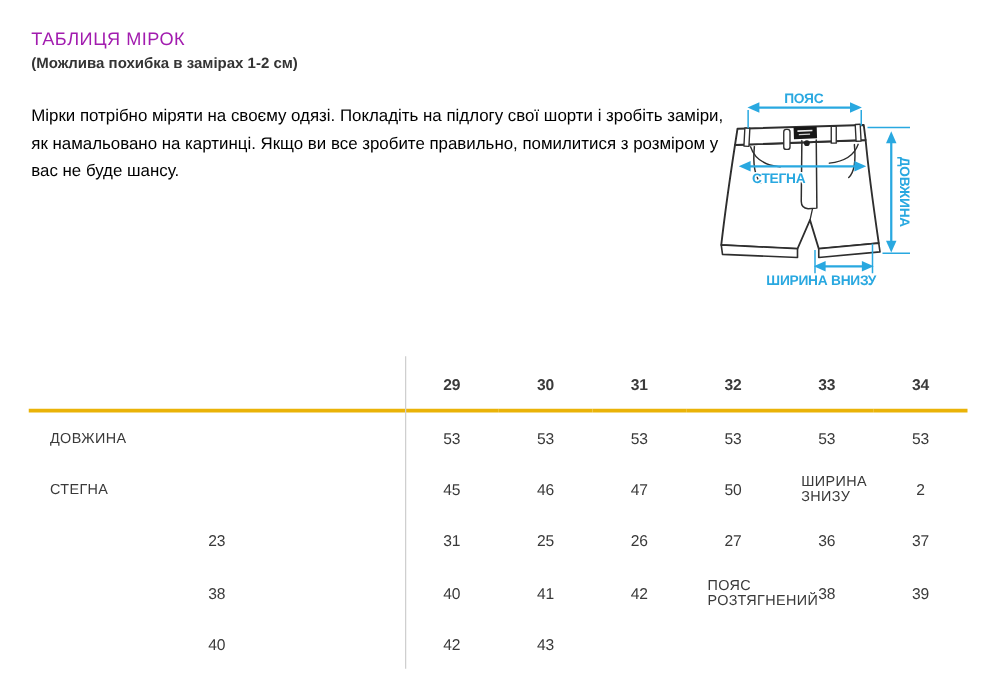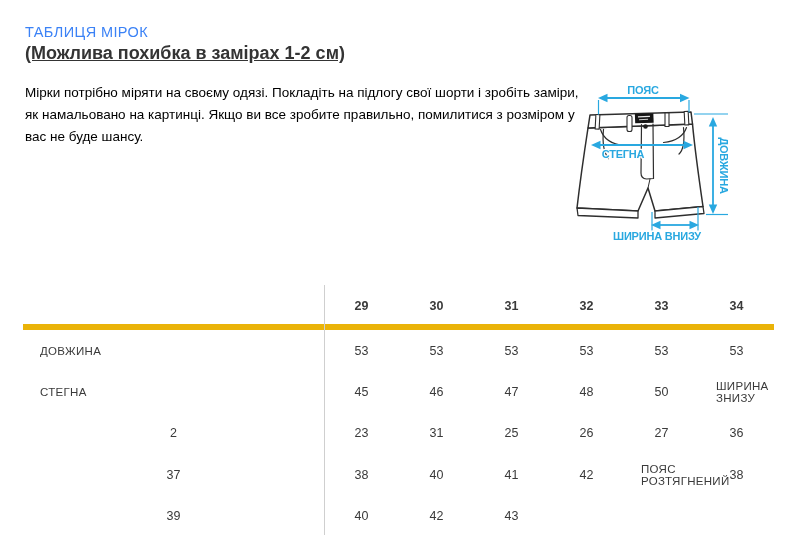--- a/index.html
+++ b/index.html
@@ -4,50 +4,50 @@
 <style>
   :root { --accent:#29a8e0; --ink:#383838; --line:#cfcfcf; --outline:#2e2e2e; }
   * { box-sizing:border-box; margin:0; padding:0; }
   html,body { background:#ffffff; }
   .page {
     position:relative; width:800px; height:552px; overflow:hidden;
     background:#fff; font-family:"Liberation Sans", sans-serif; color:var(--ink);
   }
   .title {
     position:absolute; left:25px; top:24px;
-    font-size:14.5px; font-weight:400; letter-spacing:.4px; color:#3b82f6;
+    font-size:14.5px; font-weight:400; letter-spacing:.4px; color:#a21caf;
   }
   .subtitle {
     position:absolute; left:25px; top:43px;
-    font-size:18px; font-weight:700; color:#343434;text-decoration:underline;
+    font-size:12px; font-weight:700; color:#343434;
   }
   .description {
     position:absolute; left:25px; top:82px; width:556px;
     font-size:13.5px; line-height:22px; color:#000000;
   }
-  .diagram { position:absolute; left:570px; top:62px; width:230px; height:200px; }
+  .diagram { position:absolute; left:570px; top:50px; width:230px; height:200px; }
   .diagram svg { display:block; }
   .dim-label {
     font-family:"Liberation Sans", sans-serif; font-weight:700; font-size:11px;
     fill:var(--accent); letter-spacing:-0.2px;
     paint-order:stroke; stroke:#ffffff; stroke-width:2.5px; stroke-linejoin:round;
   }
   .size-table {
     position:absolute; left:23px; top:288px; width:751px; height:249px;
   }
   .vline {
     position:absolute; left:301px; top:-3px; width:1px; height:250px;
     background:var(--line);
   }
   .grid {
     display:grid;
     grid-template-columns:301px repeat(6,75px);
     grid-template-rows:42px repeat(5,41.4px);
   }
-  .grid .th { border-bottom:6px solid #eab308; }
+  .grid .th { border-bottom:3px solid #eab308; }
   .cell { display:flex; align-items:center; }
   .cell.num { justify-content:center; font-size:12.5px; color:#3a3a3a; }
   .cell.th.num { font-weight:700; }
   .cell.label {
     padding-left:17px; font-size:11.5px; letter-spacing:.3px; color:#3a3a3a;
     text-transform:uppercase;
   }
 </style>
 </head>
 <body>
@@ -146,21 +146,20 @@
         <div class="cell num">53</div>
         <div class="cell num">53</div>
         <div class="cell num">53</div>
         <div class="cell num">53</div>
         <div class="cell num">53</div>
         <div class="cell num">53</div>
         <div class="cell label">СТЕГНА</div>
         <div class="cell num">45</div>
         <div class="cell num">46</div>
         <div class="cell num">47</div>
-        <div class="cell num">48</div>
         <div class="cell num">50</div>
         <div class="cell label">ШИРИНА ЗНИЗУ</div>
         <div class="cell num">2</div>
         <div class="cell num">23</div>
         <div class="cell num">31</div>
         <div class="cell num">25</div>
         <div class="cell num">26</div>
         <div class="cell num">27</div>
         <div class="cell num">36</div>
         <div class="cell num">37</div>

